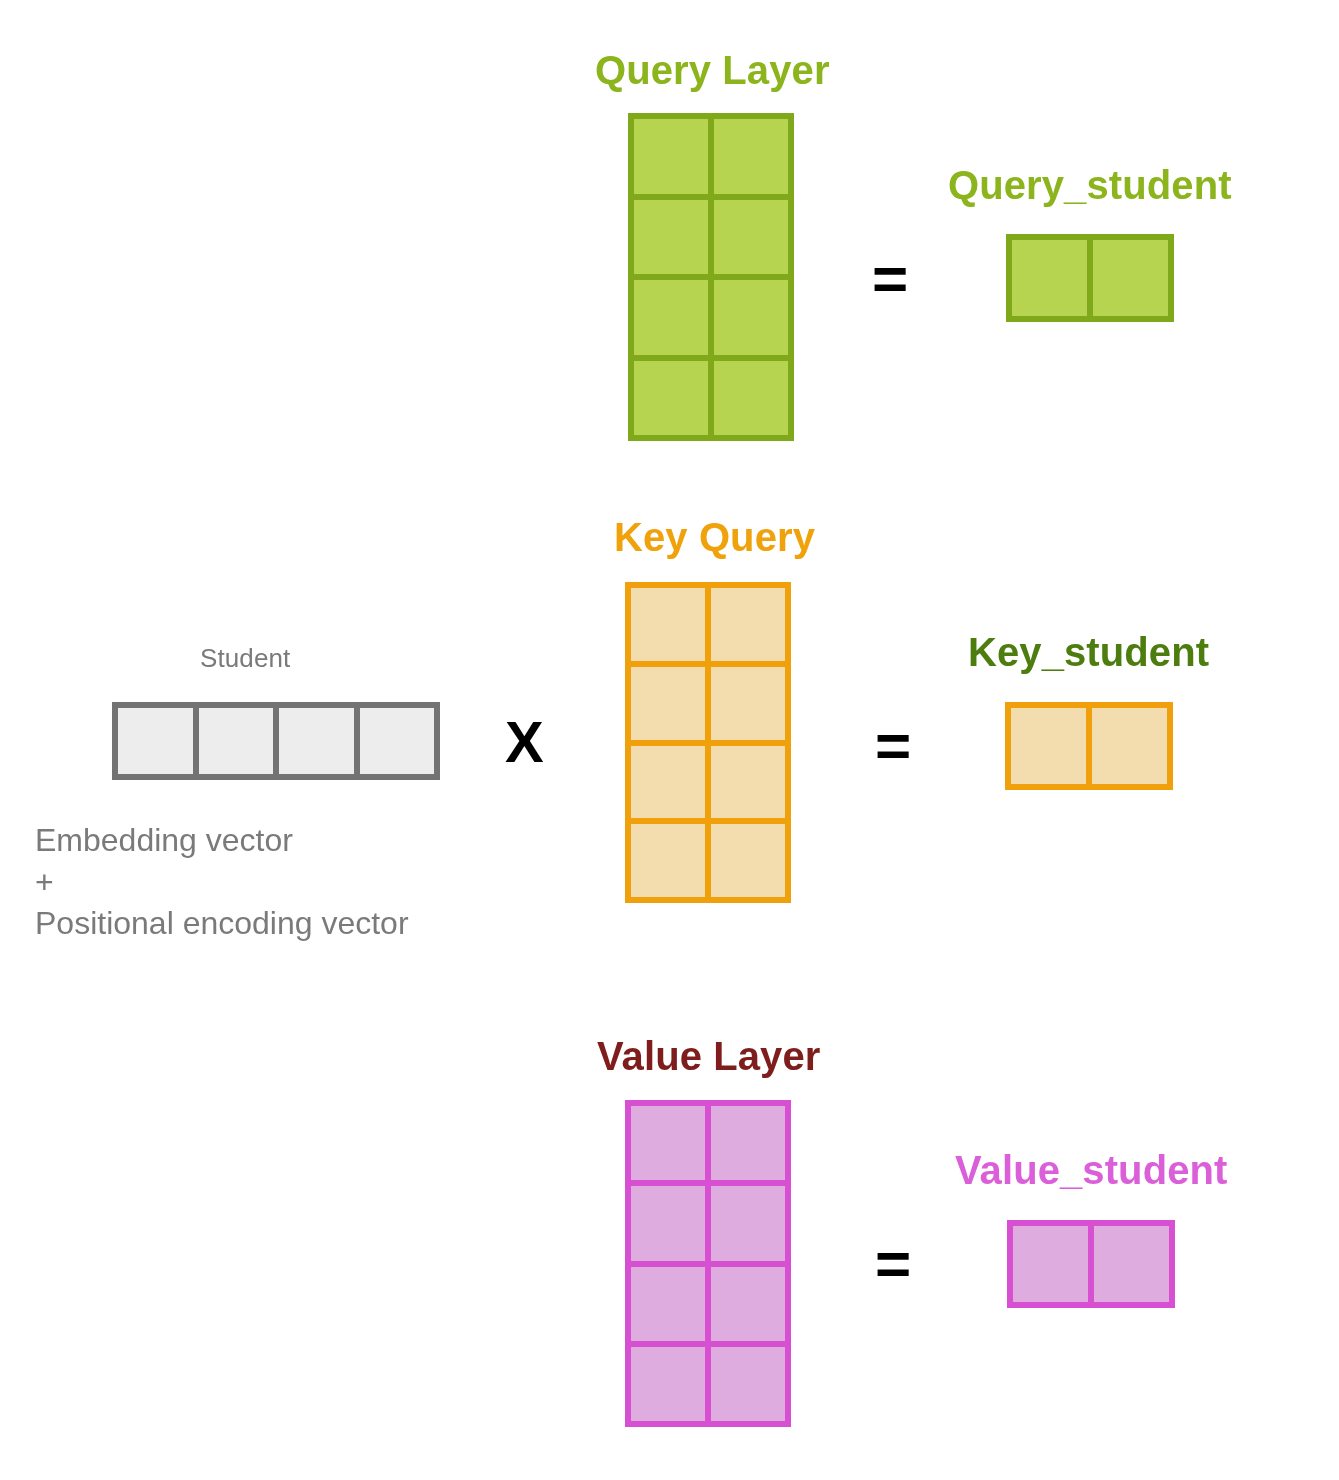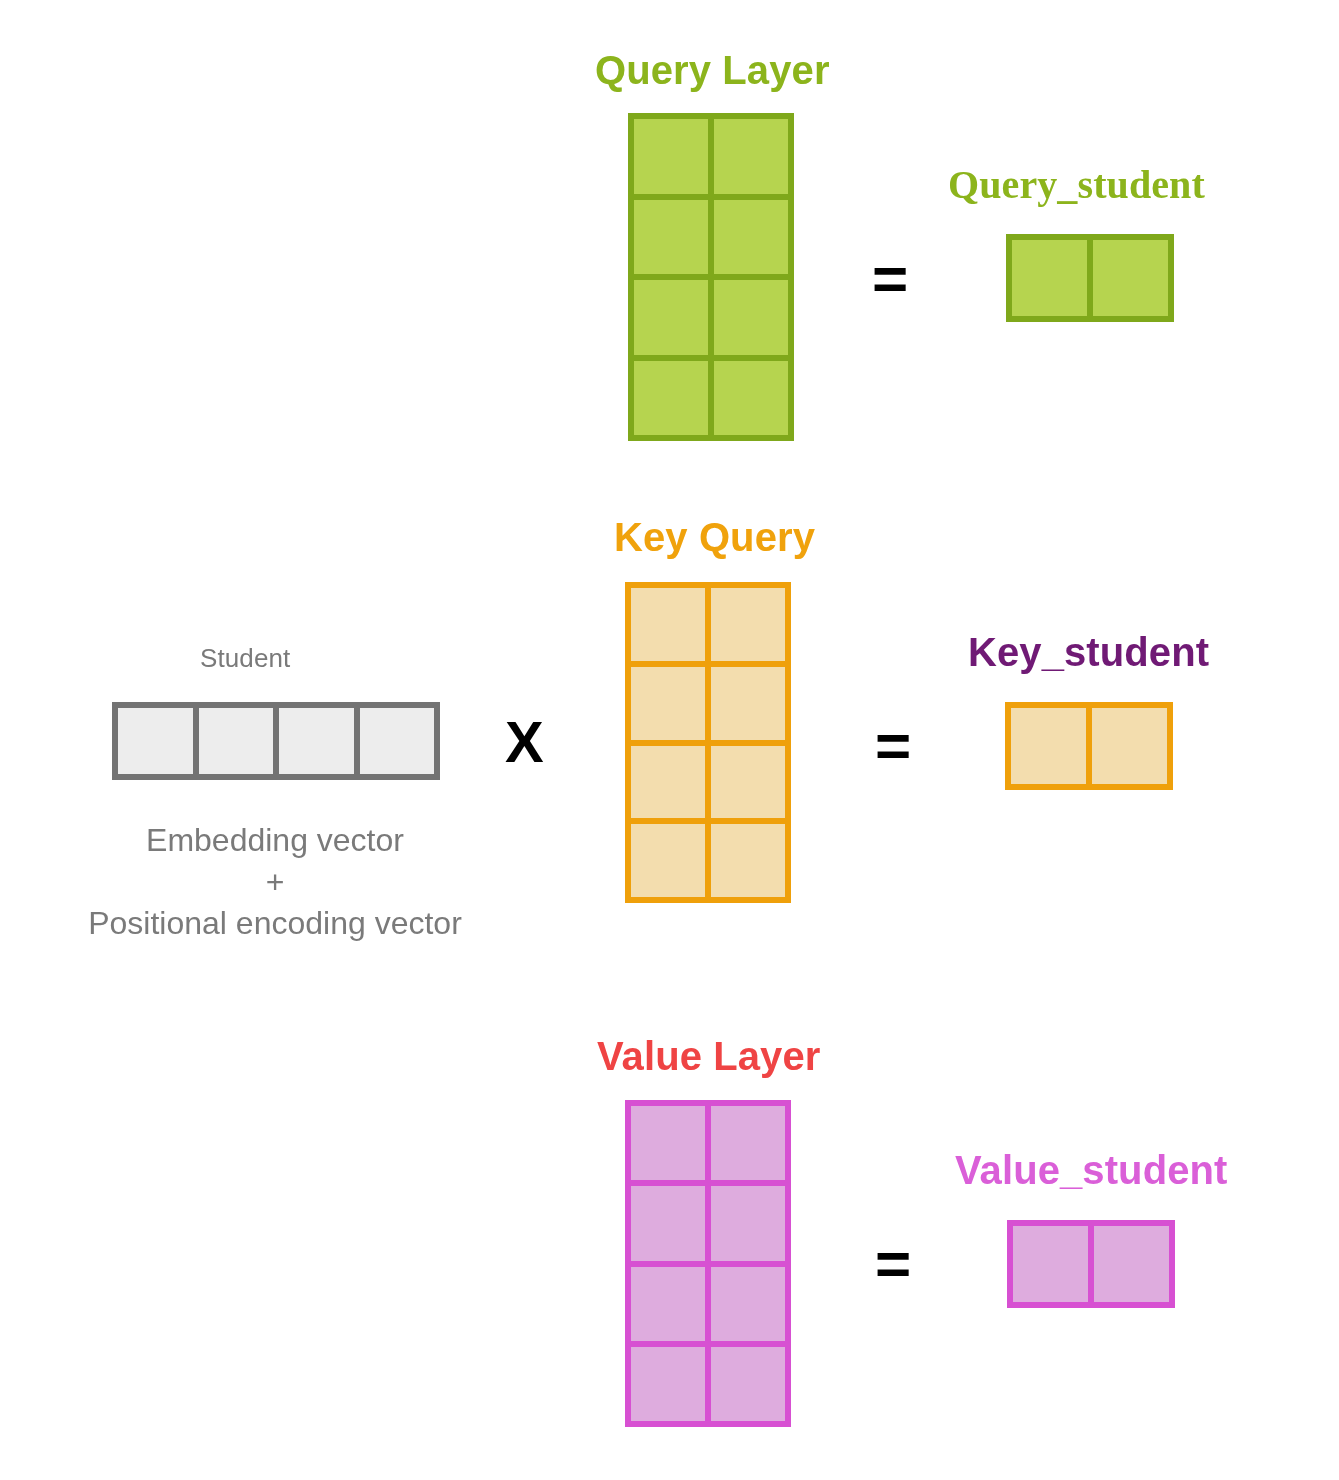--- a/index.html
+++ b/index.html
@@ -67,21 +67,21 @@
     font-weight: bold;
     line-height: 1;
     white-space: nowrap;
   }
   .op-eq { font-size: 62px; }
   .op-x  { font-size: 58px; }
 
   
   .caption {
     position: absolute;
-    text-align: center;
+    text-align: left;
     color: #7A7A7A;
     font-size: 32px;
     line-height: 1.30;
     white-space: pre-line;
   }
 </style>
 </head>
 <body>
 
 <div class="stage">
@@ -96,21 +96,21 @@
     <div class="cell c-green"></div>
     <div class="cell c-green"></div>
     <div class="cell c-green"></div>
     <div class="cell c-green"></div>
     <div class="cell c-green"></div>
     <div class="cell c-green"></div>
   </div>
 
   <div class="op op-eq" style="left:872px; top:248px;">=</div>
 
-  <div class="label" style="left:948px; top:165px; color:#8CB41C;font-family:Liberation Serif, serif;">Query_student</div>
+  <div class="label" style="left:948px; top:165px; color:#8CB41C;">Query_student</div>
 
   <div class="grid g-green" style="left:1006px; top:234px; width:168px; height:88px;
               grid-template-columns:1fr 1fr; grid-template-rows:1fr;
               gap:6px; padding:6px;">
     <div class="cell c-green"></div>
     <div class="cell c-green"></div>
   </div>
 
   <div class="label plain" style="left:200px; top:645px; color:#7A7A7A; font-size:26px;">Student</div>
 
@@ -139,30 +139,30 @@
     <div class="cell c-orange"></div>
     <div class="cell c-orange"></div>
     <div class="cell c-orange"></div>
     <div class="cell c-orange"></div>
     <div class="cell c-orange"></div>
     <div class="cell c-orange"></div>
   </div>
 
   <div class="op op-eq" style="left:875px; top:715px;">=</div>
 
-  <div class="label" style="left:968px; top:632px; color:#701a75;">Key_student</div>
+  <div class="label" style="left:968px; top:632px; color:#4d7c0f;">Key_student</div>
 
   <div class="grid g-orange" style="left:1005px; top:702px; width:168px; height:88px;
               grid-template-columns:1fr 1fr; grid-template-rows:1fr;
               gap:6px; padding:6px;">
     <div class="cell c-orange"></div>
     <div class="cell c-orange"></div>
   </div>
 
-  <div class="label" style="left:597px; top:1036px; color:#ef4444;">Value Layer</div>
+  <div class="label" style="left:597px; top:1036px; color:#7f1d1d;">Value Layer</div>
 
   <div class="grid g-magenta" style="left:625px; top:1100px; width:166px; height:327px;
               grid-template-columns:1fr 1fr; grid-template-rows:1fr 1fr 1fr 1fr;
               gap:6px; padding:6px;">
     <div class="cell c-magenta"></div>
     <div class="cell c-magenta"></div>
     <div class="cell c-magenta"></div>
     <div class="cell c-magenta"></div>
     <div class="cell c-magenta"></div>
     <div class="cell c-magenta"></div>

